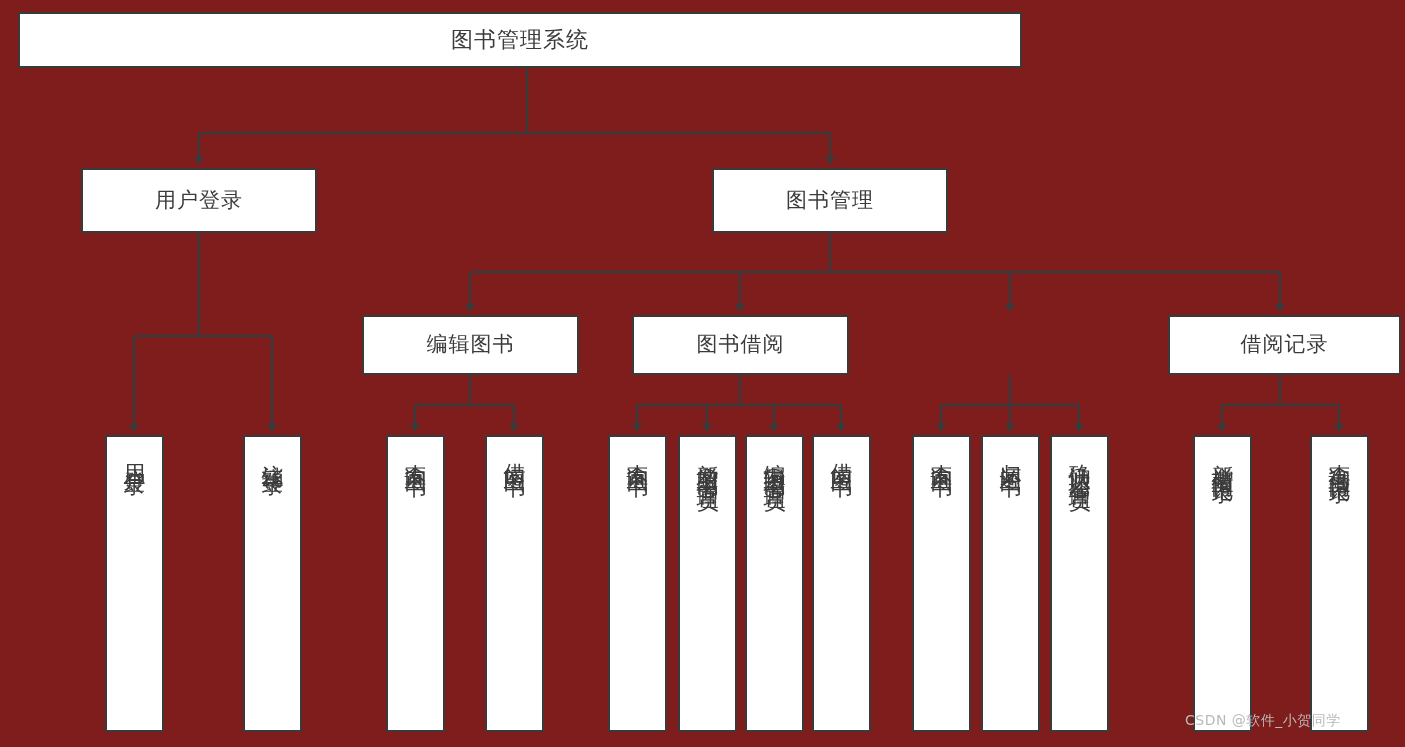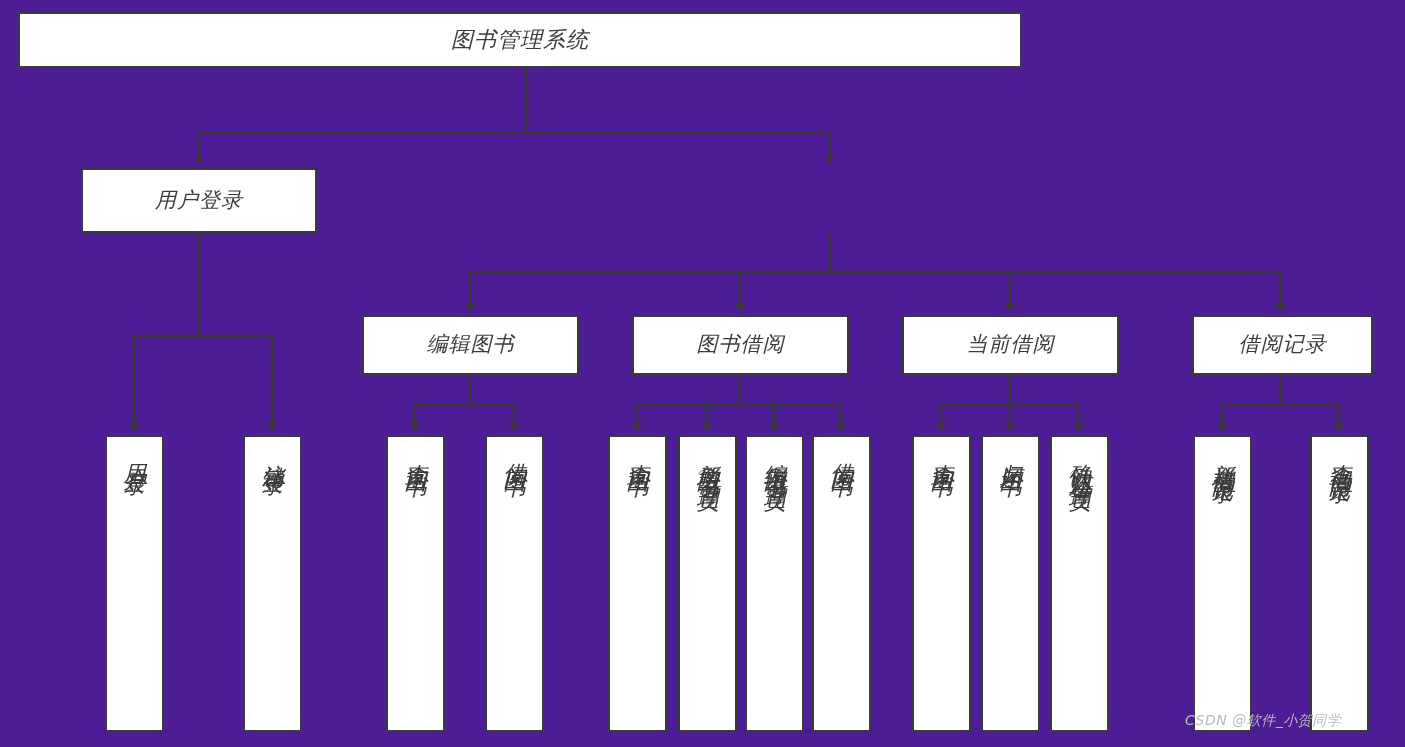--- a/index.html
+++ b/index.html
@@ -8,23 +8,22 @@
     padding: 0;
     background: #ffffff;
   }
   body {
     font-family: "DejaVu Sans", "Liberation Sans", sans-serif;
   }
   #diagram-root {
     position: relative;
     width: 1405px;
     height: 747px;
-    background: #4c1d95;
+    background: #7f1d1d;
     overflow: hidden;
-    font-style: italic;
   }
   svg#edges {
     position: absolute;
     left: 0;
     top: 0;
     width: 1405px;
     height: 747px;
   }
   .node {
     position: absolute;
@@ -126,31 +125,31 @@
     </g>
   </svg>
 
   <div class="node root horiz" style="left:18px; top:12px; width:1004px; height:56px;">
     <span class="label">图书管理系统</span>
   </div>
 
   <div class="node horiz" style="left:81px; top:168px; width:236px; height:65px;">
     <span class="label">用户登录</span>
   </div>
+  <div class="node horiz" style="left:712px; top:168px; width:236px; height:65px;">
+    <span class="label">图书管理</span>
+  </div>
 
   <div class="node horiz" style="left:362px; top:315px; width:217px; height:60px;">
     <span class="label">编辑图书</span>
   </div>
   <div class="node horiz" style="left:632px; top:315px; width:217px; height:60px;">
     <span class="label">图书借阅</span>
   </div>
-  <div class="node horiz" style="left:902px; top:315px; width:217px; height:60px;">
-    <span class="label">当前借阅</span>
-  </div>
-  <div class="node horiz" style="left:1192px; top:315px; width:181px; height:60px;">
+  <div class="node horiz" style="left:1168px; top:315px; width:233px; height:60px;">
     <span class="label">借阅记录</span>
   </div>
 
   <div class="node leaf" style="left:105px; top:435px; width:59px; height:297px;">
     <span class="label">用户登录</span>
   </div>
   <div class="node leaf" style="left:243px; top:435px; width:59px; height:297px;">
     <span class="label">注销登录</span>
   </div>
 

